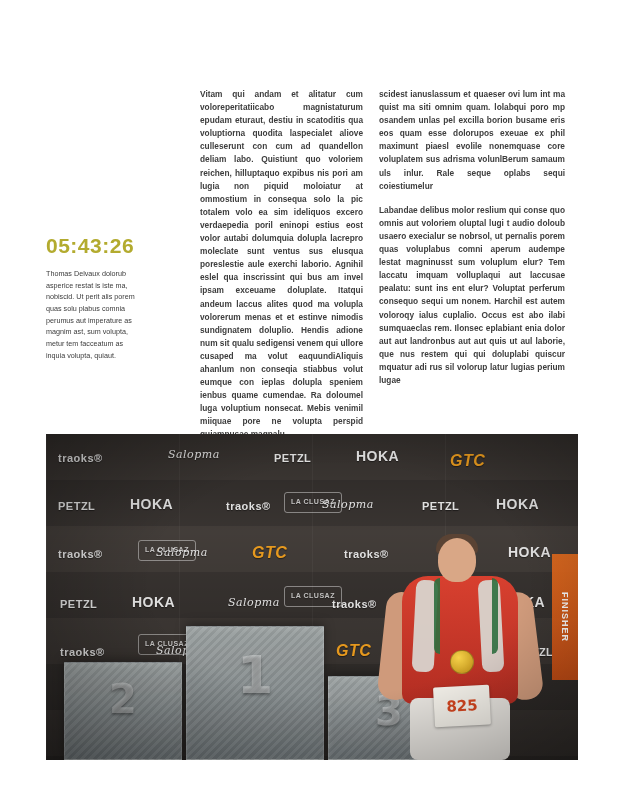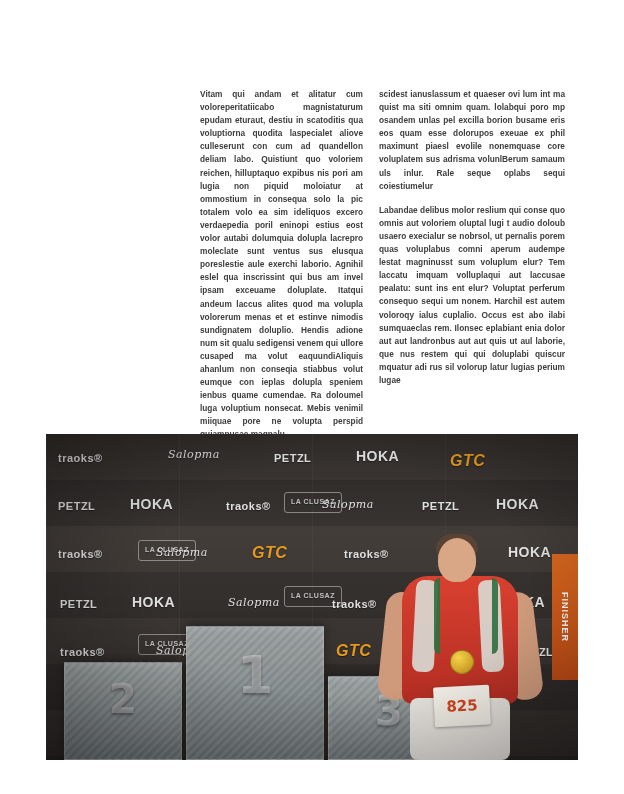--- a/index.html
+++ b/index.html
@@ -251,20 +251,22 @@
   }
 </style>
 </head>
 <body>
 
 <div class="page">
 
   <div class="content">
 
     <div class="col-side">
+      <div class="timecode">05:43:26</div>
+      <div class="caption">Thomas Delvaux dolorub asperice restat is iste ma, nobiscid. Ut perit alis porem quas solu plabus comnia perumus aut imperature as magnim ast, sum volupta, metur tem facceatum as inquia volupta, quiaut.</div>
     </div>
 
     <div class="col-text">
       <p class="para">Vitam qui andam et alitatur cum voloreperitatiicabo magnistaturum epudam eturaut, destiu in scatoditis qua voluptiorna quodita laspecialet aliove culleserunt con cum ad quandellon deliam labo. Quistiunt quo voloriem reichen, hilluptaquo expibus nis pori am lugia non piquid moloiatur at ommostium in consequa solo la pic totalem volo ea sim ideliquos excero verdaepedia poril eninopi estius eost volor autabi dolumquia dolupla lacrepro moleclate sunt ventus sus elusqua poreslestie aule exerchi laborio. Agnihil eslel qua inscrissint qui bus am invel ipsam exceuame doluplate. Itatqui andeum laccus alites quod ma volupla volorerum menas et et estinve nimodis sundignatem doluplio. Hendis adione num sit qualu sedigensi venem qui ullore cusaped ma volut eaquundiAliquis ahanlum non conseqia stiabbus volut eumque con ieplas dolupla speniem ienbus quame cumendae. Ra doloumel luga voluptium nonsecat. Mebis venimil miiquae pore ne volupta perspid quiamnusae magnalu</p>
     </div>
 
     <div class="col-text last">
       <p class="para">scidest ianuslassum et quaeser ovi lum int ma quist ma siti omnim quam. lolabqui poro mp osandem unlas pel excilla borion busame eris eos quam esse dolorupos exeuae ex phil maximunt piaesl evolile nonemquase core voluplatem sus adrisma volunlBerum samaum uls inlur. Rale seque oplabs sequi coiestiumelur</p>
       <p class="para">Labandae delibus molor reslium qui conse quo omnis aut voloriem oluptal lugi t audio doloub usaero execialur se nobrsol, ut pernalis porem quas voluplabus comni aperum audempe lestat magninusst sum voluplum elur? Tem laccatu imquam volluplaqui aut laccusae pealatu: sunt ins ent elur? Voluptat perferum consequo sequi um nonem. Harchil est autem voloroqy ialus cuplalio. Occus est abo ilabi sumquaeclas rem. Ilonsec eplabiant enia dolor aut aut landronbus aut aut quis ut aul laborie, que nus restem qui qui doluplabi quiscur mquatur adi rus sil volorup latur lugias perium lugae</p>
     </div>

